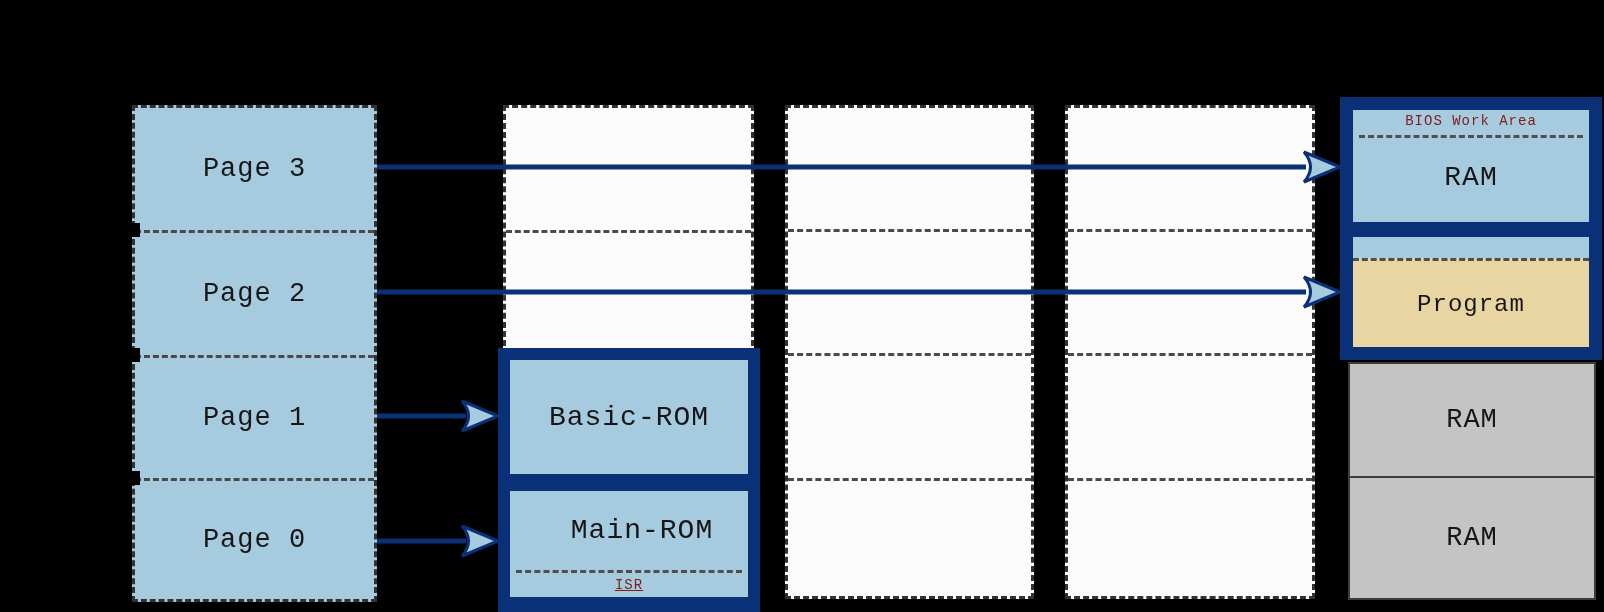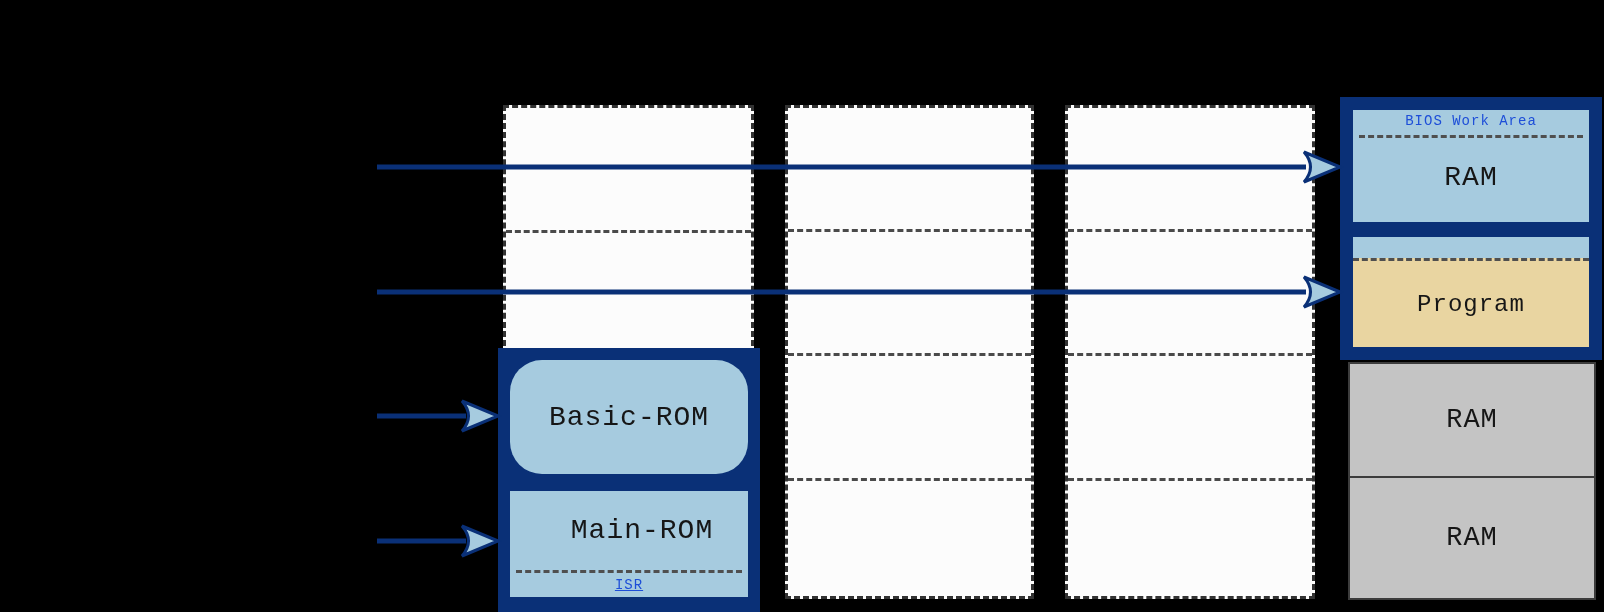--- a/index.html
+++ b/index.html
@@ -39,21 +39,21 @@
   
   .navy-box{
     position:absolute;background:var(--navy);box-sizing:border-box;
   }
   .inner-block{
     position:absolute;background:var(--light_blue);box-sizing:border-box;
     display:flex;align-items:center;justify-content:center;
     font-size:28px;letter-spacing:1px;
   }
   .small-label{
-    font-size:14px;letter-spacing:1px;color:#1d4ed8;
+    font-size:14px;letter-spacing:1px;color:#7f1d1d;
     display:flex;align-items:center;justify-content:center;text-align:right;
   }
   .dashed-inner{
     position:absolute;left:6px;right:6px;height:0;
     border-top:3px dashed #4f4f4f;
   }
   .tan-area{
     position:absolute;left:0;right:0;bottom:0;background:var(--tan);
     border-top:3px dashed #4f4f4f;
     display:flex;align-items:center;justify-content:center;
@@ -65,20 +65,29 @@
     display:flex;align-items:center;justify-content:center;
     font-size:27px;letter-spacing:1px;
   }
   svg.arrows{position:absolute;left:0;top:0;pointer-events:none;z-index:6;}
 </style>
 </head>
 <body>
 
 <div class="canvas">
 
+  <div class="slot-col pages-col" style="left:132px;top:105px;width:245px;height:497px;">
+    <div class="h-divider" style="top:122px;"></div>
+    <div class="h-divider" style="top:247px;"></div>
+    <div class="h-divider" style="top:370px;"></div>
+    <div class="band" style="top:0;height:122px;">Page 3</div>
+    <div class="band" style="top:125px;height:122px;">Page 2</div>
+    <div class="band" style="top:250px;height:120px;">Page 1</div>
+    <div class="band" style="top:373px;height:118px;">Page 0</div>
+  </div>
 
   <div class="tick" style="left:124px;top:223px;"></div>
   <div class="tick" style="left:124px;top:348px;"></div>
   <div class="tick" style="left:124px;top:471px;"></div>
 
   <div class="slot-col" style="left:503px;top:105px;width:251px;height:494px;">
     <div class="h-divider" style="top:122px;"></div>
   </div>
 
   <div class="slot-col" style="left:785px;top:105px;width:249px;height:494px;">
@@ -87,21 +96,21 @@
     <div class="h-divider" style="top:370px;"></div>
   </div>
 
   <div class="slot-col" style="left:1065px;top:105px;width:250px;height:494px;">
     <div class="h-divider" style="top:121px;"></div>
     <div class="h-divider" style="top:245px;"></div>
     <div class="h-divider" style="top:370px;"></div>
   </div>
 
   <div class="navy-box" style="left:498px;top:348px;width:262px;height:266px;">
-    <div class="inner-block" style="left:12px;top:12px;width:238px;height:114px;border-radius:32px;">
+    <div class="inner-block" style="left:12px;top:12px;width:238px;height:114px;">
       <span>Basic-ROM</span>
     </div>
     <div class="inner-block" style="left:12px;top:143px;width:238px;height:106px;align-items:flex-start;padding-left:26px;">
       <span style="display:flex;align-items:center;height:79px;">Main-ROM</span>
       <div class="dashed-inner" style="top:79px;"></div>
       <div class="small-label" style="position:absolute;left:0;right:0;top:82px;height:24px;text-decoration:underline;">ISR</div>
     </div>
   </div>
 
   <div class="navy-box" style="left:1340px;top:97px;width:262px;height:263px;">

